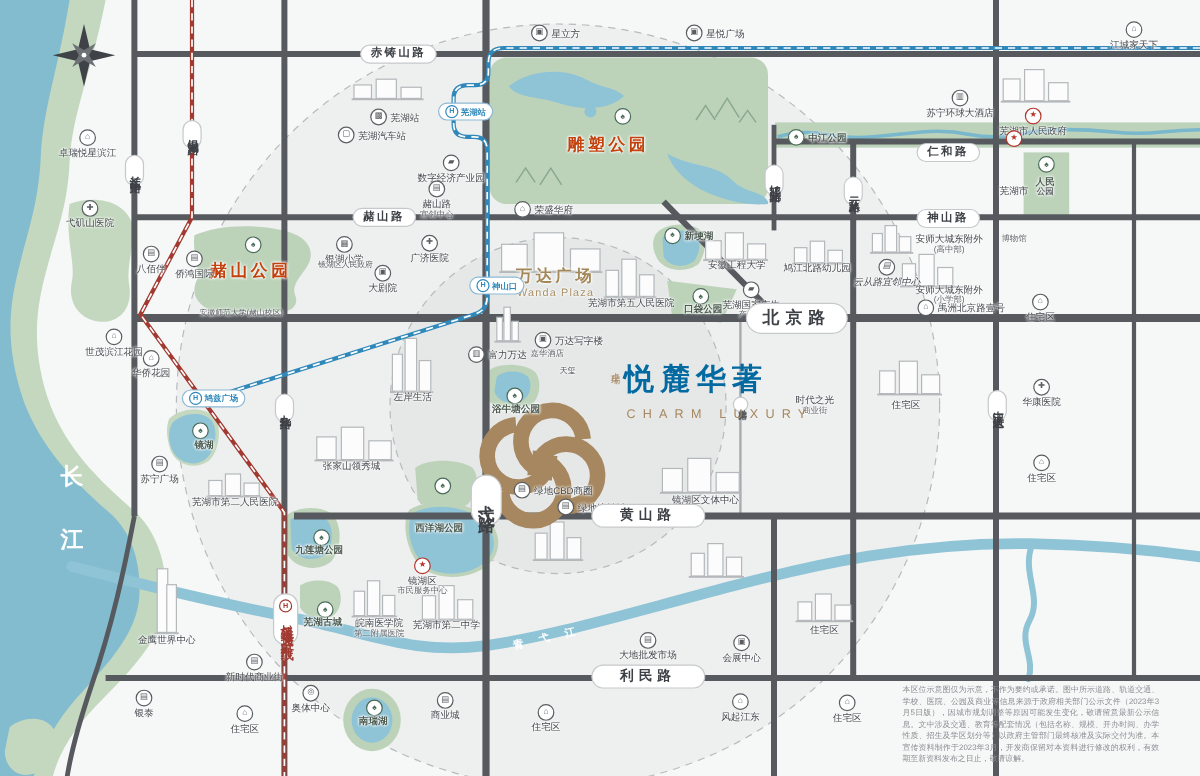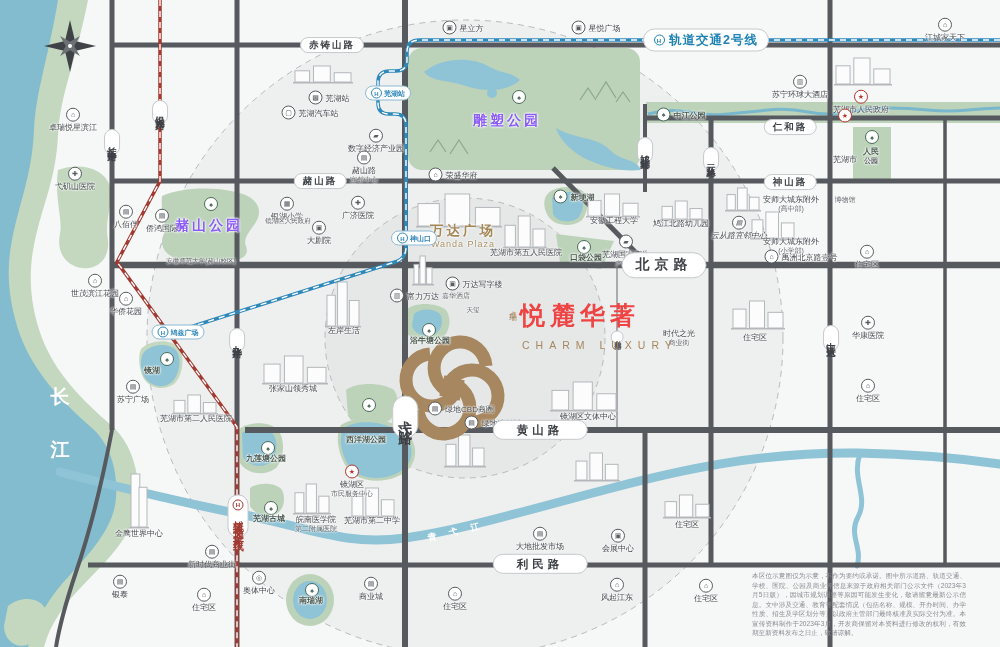--- a/index.html
+++ b/index.html
@@ -31,28 +31,28 @@
   .poi.row{flex-direction:row;gap:3px;}
   .poi .l2{font-size:7px;color:#62666a;}
   .poi.tiny{font-size:6.5px;color:#56595e;}
   .poi.gold .l1{font-size:13.5px;font-weight:bold;color:#a38757;letter-spacing:3px;}
   .poi.gold .l2{font-size:9px;color:#a89066;letter-spacing:1px;}
   .ic{width:12px;height:12px;border:1px solid #595d61;background:#fff;border-radius:50%;font-size:7px;
       display:flex;align-items:center;justify-content:center;color:#595d61;margin-bottom:1px;flex:none;}
   .ic.red{border-color:#b5342c;color:#b5342c;}
   .park-lab{color:#4c5a50;font-weight:bold;}
   .park-lab .ic{border-color:#4a6b58;color:#4a6b58;}
-  .park-lab.big{font-size:14px;letter-spacing:3px;color:#8b5cf6;}
+  .park-lab.big{font-size:14px;letter-spacing:3px;color:#c2410c;}
   .wlab{position:absolute;transform:translate(-50%,-50%);color:#fff;font-weight:bold;z-index:4;text-shadow:none;}
   .yz{font-size:19px;letter-spacing:2px;}
   .qy{font-size:9px;letter-spacing:13px;transform:translate(-50%,-50%) rotate(-13deg);}
   .logo-text{position:absolute;left:506px;top:299px;z-index:8;}
   .logo-text .r1{display:flex;align-items:flex-start;}
   .logo-text .pre{writing-mode:vertical-rl;font-size:8px;color:#a6875f;margin:5px 3px 0 0;letter-spacing:2px;}
-  .logo-text .nm{font-family:"Liberation Serif",serif;font-size:25px;font-weight:bold;color:#ef4444;letter-spacing:5px;}
+  .logo-text .nm{font-family:"Liberation Serif",serif;font-size:25px;font-weight:bold;color:#0369a1;letter-spacing:5px;}
   .logo-text .en{font-size:10.5px;color:#a6875f;letter-spacing:6px;margin-top:7px;padding-left:16px;}
   .disc{position:absolute;left:752px;top:571px;width:214px;font-size:6.6px;line-height:1.45;color:#8b8f93;
         text-align:justify;z-index:5;}
 </style>
 </head>
 <body>
 
 <div id="stage">
 
 <svg id="base" width="1000" height="647" viewBox="0 0 1000 647">
@@ -282,24 +282,20 @@
       <div class="pill s2" style="left: 540px; top: 430px; position: absolute; transform: translate(-50%, -50%);">黄山路</div>
       <div class="pill s2" style="left: 540px; top: 564px; position: absolute; transform: translate(-50%, -50%);">利民路</div>
       <div class="pill v" style="left: 112px; top: 142px; position: absolute; transform: translate(-50%, -50%);">长江中路</div>
       <div class="pill v" style="left: 160px; top: 112px; position: absolute; transform: translate(-50%, -50%);">银湖路</div>
       <div class="pill v" style="left: 711px; top: 159px; position: absolute; transform: translate(-50%, -50%);">云从路</div>
       <div class="pill v" style="left: 645px; top: 150px; position: absolute; transform: translate(-50%, -50%);">鸠江北路</div>
       <div class="pill v" style="left: 237px; top: 340px; position: absolute; transform: translate(-50%, -50%);">九华路</div>
       <div class="pill v" style="left: 831px; top: 338px; position: absolute; transform: translate(-50%, -50%);">中江大道</div>
       <div class="pill v s3" style="left: 405px; top: 417px; position: absolute; transform: translate(-50%, -50%);">弋江路</div>
       <div class="pill v s0" style="left: 617px; top: 337px; position: absolute; transform: translate(-50%, -50%);">柏棠路</div>
-      <div class="m2" style="left: 706px; top: 40px; position: absolute;">
-        <div class="h">H</div>
-        <span>轨道交通2号线</span>
-      </div>
       <div class="m1" style="left: 238px; top: 516px; position: absolute;">
         <span class="h" style="color: rgb(162, 58, 49);">H</span>
         <span class="t">轨道交通1号线</span>
       </div>
       <div class="st" style="left: 388px; top: 93px; position: absolute;">
         <span class="h">H</span>
         <span>芜湖站</span>
       </div>
       <div class="st" style="left: 414px; top: 238px; position: absolute;">
         <span class="h">H</span>
@@ -347,21 +343,21 @@
       </div>
       <div class="ic" style="border-color: rgb(74, 107, 88); color: rgb(74, 107, 88); left: 264px; top: 501px; position: absolute; transform: none;">♠</div>
       <div class="poi park-lab" style="left: 311px; top: 601px; position: absolute;">
         <span class="l1">南瑞湖</span>
       </div>
       <div class="ic" style="border-color: rgb(74, 107, 88); color: rgb(74, 107, 88); left: 305px; top: 583px; position: absolute; transform: none;">♠</div>
       <div class="poi park-lab row" style="left: 574px; top: 197px; position: absolute;">
         <div class="ic">♠</div>
         <span class="l1">新埂湖</span>
       </div>
-      <div class="poi park-lab" style="left: 152px; top: 371px; position: absolute;">
+      <div class="poi park-lab" style="left: 170px; top: 371px; position: absolute;">
         <span class="l1">镜湖</span>
       </div>
       <div class="ic" style="border-color: rgb(74, 107, 88); color: rgb(74, 107, 88); left: 160px; top: 352px; position: absolute; transform: none;">♠</div>
       <div class="poi row" style="left: 463px; top: 28px; position: absolute;">
         <div class="ic">▣</div>
         <span class="l1">星立方</span>
       </div>
       <div class="poi row" style="left: 596px; top: 28px; position: absolute;">
         <div class="ic">▣</div>
         <span class="l1">星悦广场</span>

